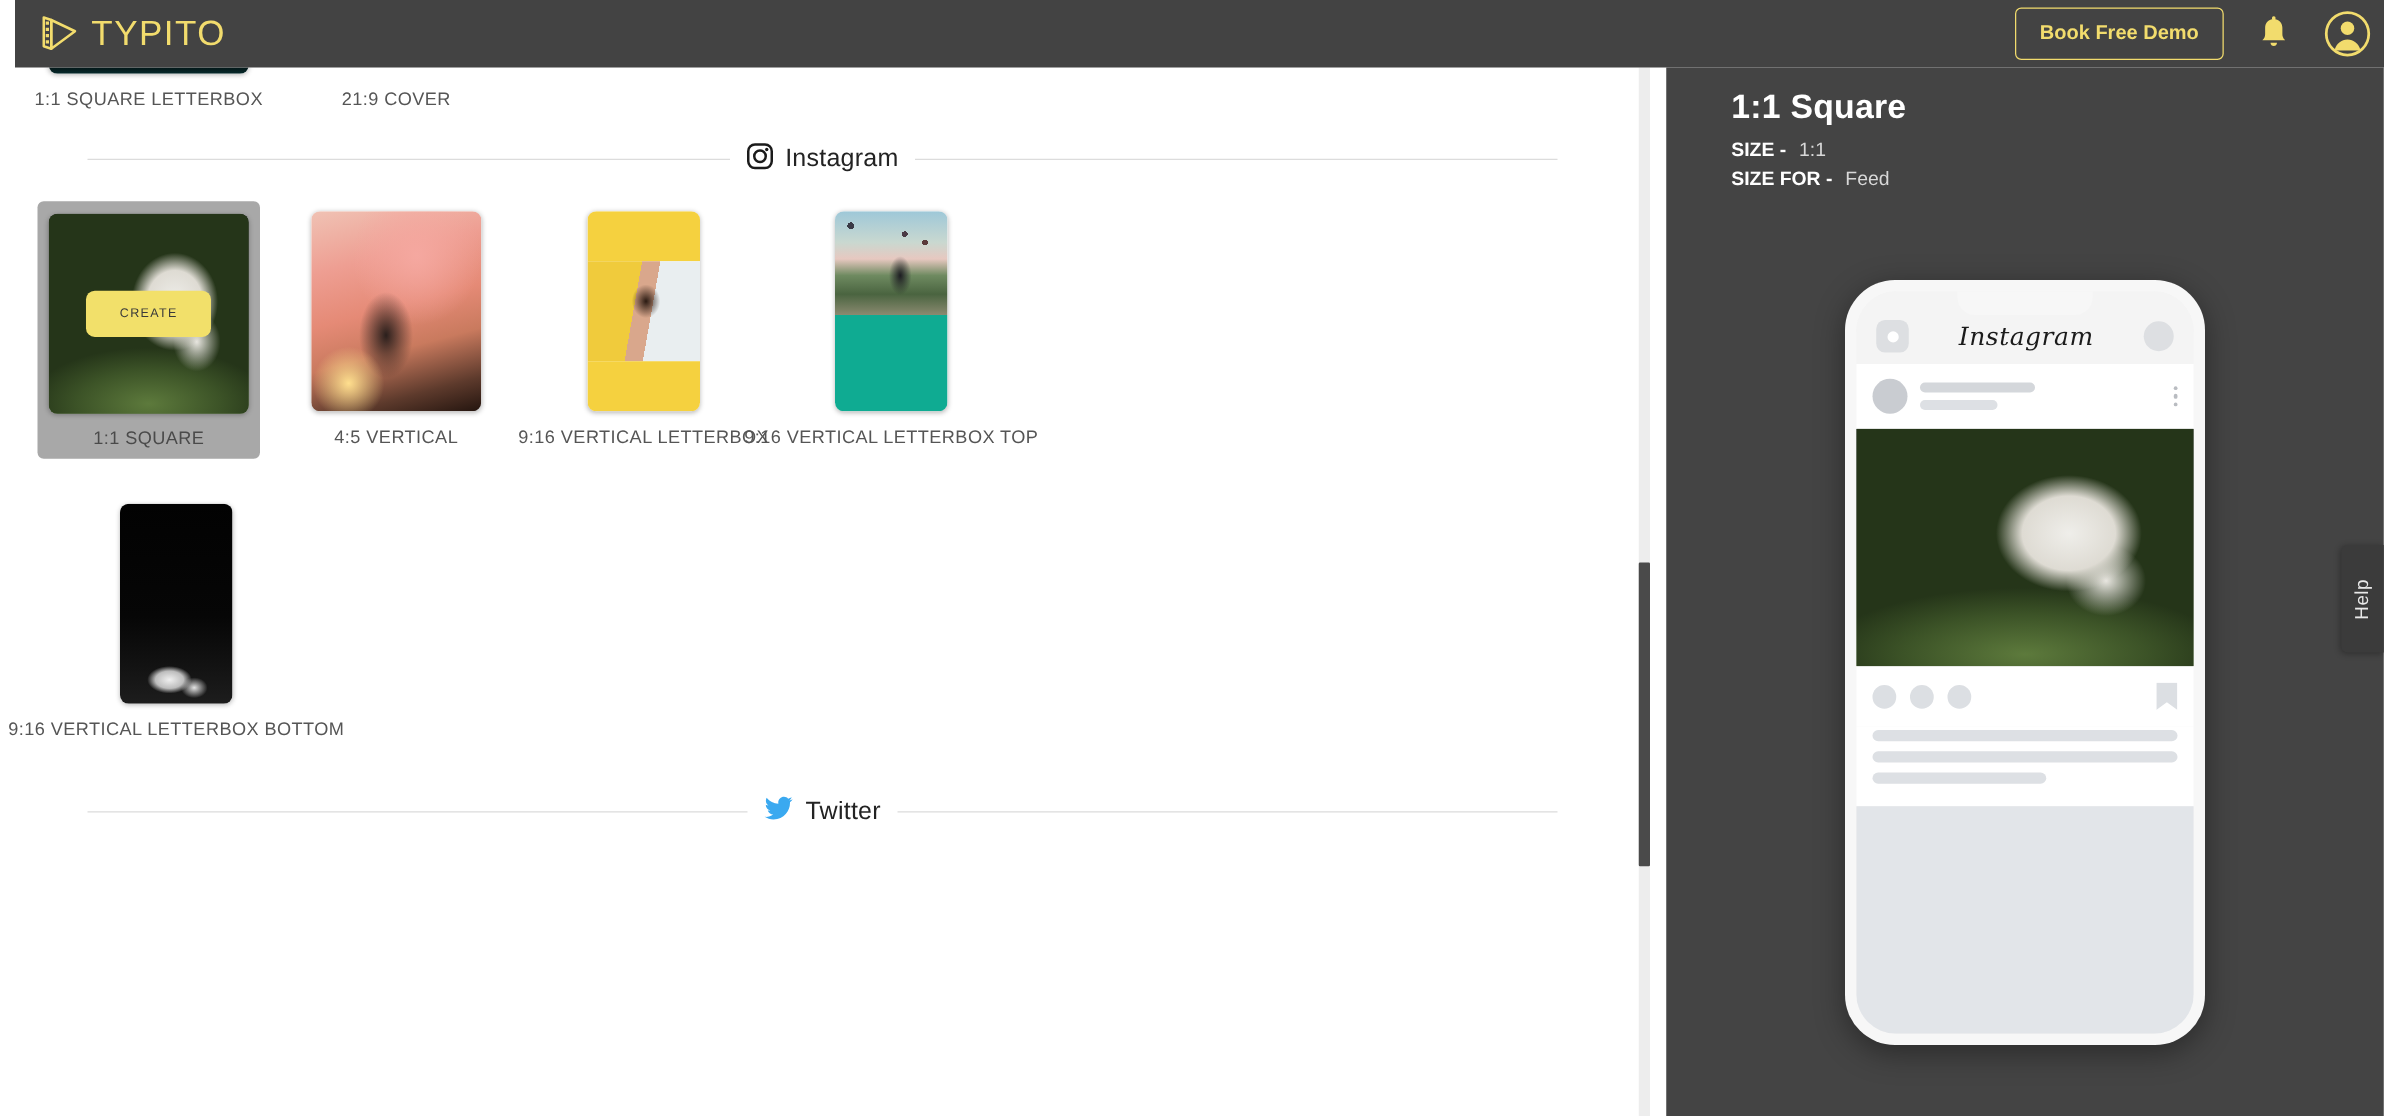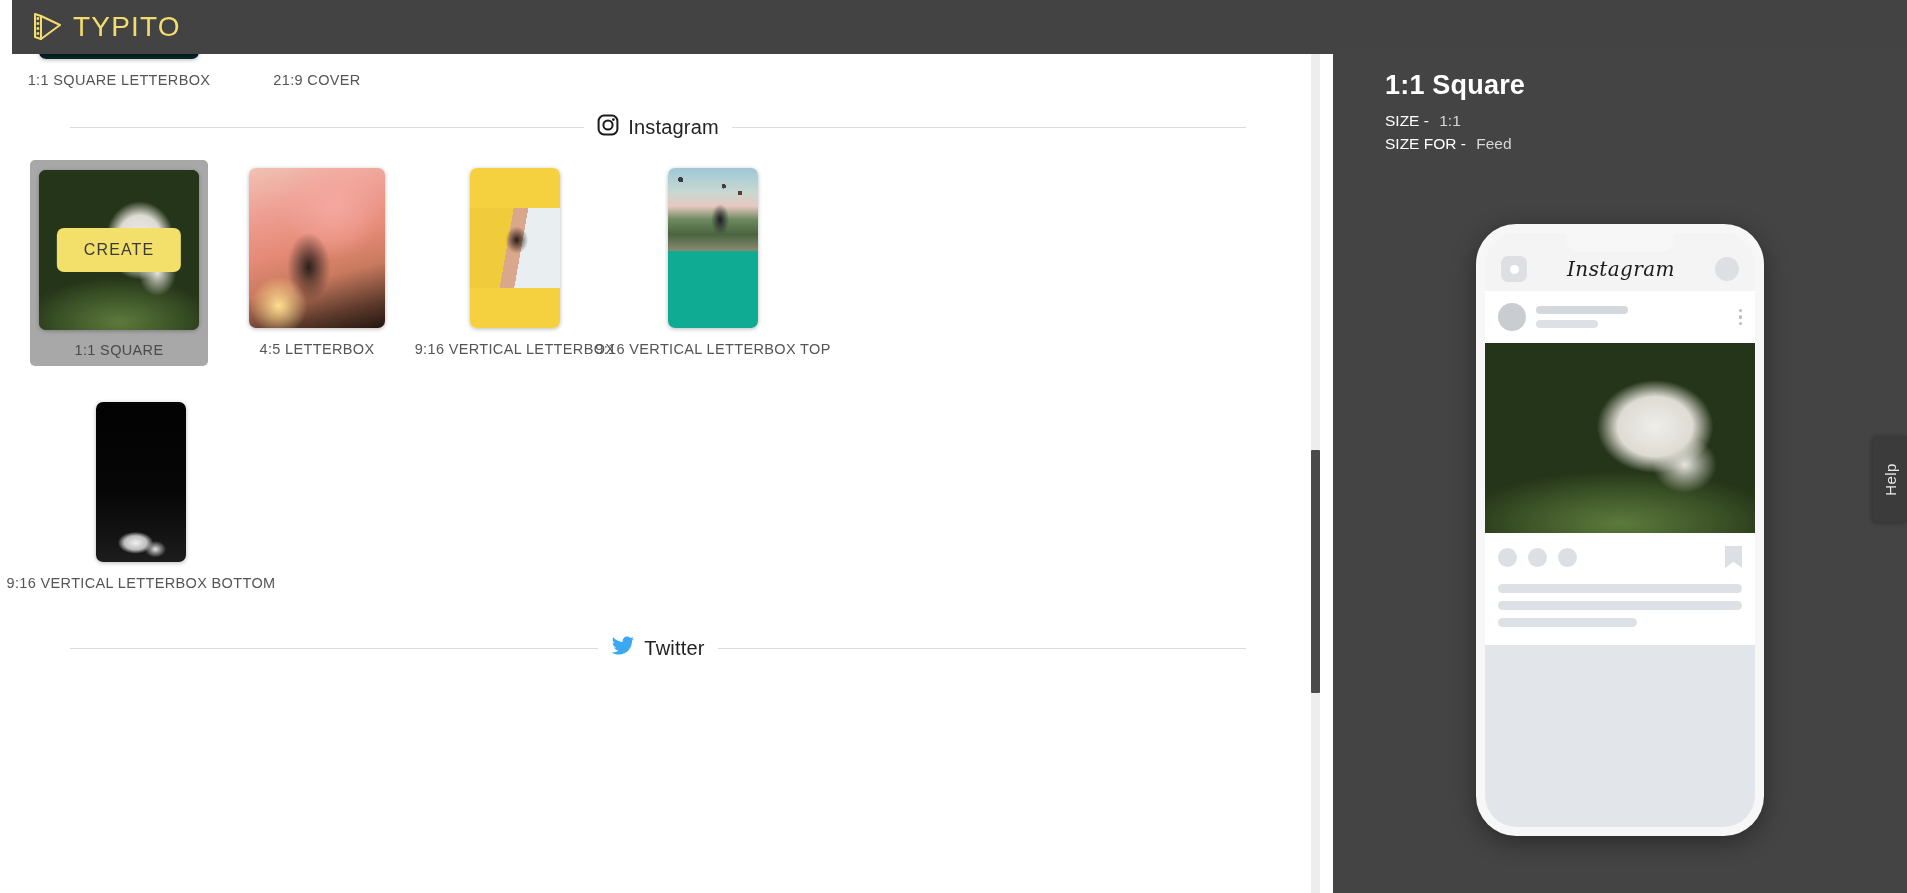--- a/index.html
+++ b/index.html
@@ -70,21 +70,21 @@
   .thumb.v916 { width:90px;  height:160px; }
   .caption {
     margin-top:13px; font-size:14.5px; color:#555; letter-spacing:.35px;
     text-align:center; white-space:nowrap;
   }
   .card.selected .caption { margin-top:12px; margin-bottom:8px; color:#4a4a4a; }
 
   .create-btn {
     position:absolute; left:50%; top:50%; transform:translate(-50%,-50%);
     background:#f2e06a; color:#3a3a3a; border:none; border-radius:7px;
-    padding:13px 27px; font-size:16px; letter-spacing:1.1px; cursor:pointer;
+    padding:13px 27px; font-size:10px; letter-spacing:1.1px; cursor:pointer;
     font-family:"Liberation Sans", sans-serif; white-space:nowrap;
   }
 
   
   .section-head {
     display:flex; align-items:center; gap:13px;
     margin:26px 0 20px 0; padding:0 70px;
   }
   .section-line { flex:1; height:1px; background:#dcdcdc; }
   .section-title-wrap { display:flex; align-items:center; gap:9px; }
@@ -93,21 +93,21 @@
   
   .right-panel {
     position:absolute; top:54px; left:1333px; width:574px; height:839px;
     background:#444444;
   }
   .rp-title {
     color:#fff; font-size:27px; font-weight:bold; margin:16px 0 0 52px;
     letter-spacing:.2px;
   }
   .rp-meta { margin:11px 0 0 52px; font-size:15.5px; color:#ffffff; }
-  .rp-meta .k { font-weight:normal; }
+  .rp-meta .k { font-weight:bold; }
   .rp-meta .v { color:#d8d8d8; margin-left:6px; }
   .rp-meta-row { margin-bottom:5px; }
 
   
   .phone {
     position:absolute; left:50%; transform:translateX(-50%);
     top:170px; width:288px; height:612px;
     background:#f7f7f7; border-radius:40px;
     box-shadow:0 6px 24px rgba(0,0,0,.38);
     padding:9px; display:flex; flex-direction:column;
@@ -253,20 +253,37 @@
           <rect x="6.6" y="7.2" width="2.6" height="2.6"></rect>
           <rect x="6.6" y="12.2" width="2.6" height="2.6"></rect>
           <rect x="6.6" y="17.2" width="2.6" height="2.6"></rect>
           <rect x="6.6" y="22.2" width="2.6" height="2.6"></rect>
         </g>
       </svg>
     </span>
     <span class="logo-text">TYPITO</span>
   </div>
 
+  <div class="header-right">
+    <button class="demo-btn">Book Free Demo</button>
+    <span class="bell-icon">
+      <svg viewBox="0 0 28 30" width="28" height="30">
+        <path d="M14 3.2c-3.9 0-6.9 3.1-6.9 7v5.1c0 1.6-.6 3.1-1.7 4.3l-.5.6h18.2l-.5-.6c-1.1-1.2-1.7-2.7-1.7-4.3v-5.1c0-3.9-3-7-6.9-7z" fill="#f2dc6d"></path>
+        <rect x="12.6" y="1" width="2.8" height="3" rx="1.2" fill="#f2dc6d"></rect>
+        <path d="M11.4 22.1h5.2c0 1.5-1.2 2.7-2.6 2.7s-2.6-1.2-2.6-2.7z" fill="#f2dc6d"></path>
+      </svg>
+    </span>
+    <span class="avatar-icon">
+      <svg viewBox="0 0 38 38" width="38" height="38">
+        <circle cx="19" cy="19" r="17" fill="none" stroke="#f2dc6d" stroke-width="2.2"></circle>
+        <circle cx="19" cy="14.6" r="5.4" fill="#f2dc6d"></circle>
+        <path d="M8.6 32.4c1.3-5.6 5.5-8.8 10.4-8.8s9.1 3.2 10.4 8.8z" fill="#f2dc6d"></path>
+      </svg>
+    </span>
+  </div>
 </div>
 
 <div class="main">
   <div class="scroll-inner">
 
     <div class="row">
       <div class="card">
         <div class="thumb sq" style="height:60px;border-radius:0 0 7px 7px;">
           <div class="img-letterbox-black"></div>
         </div>
@@ -300,21 +317,21 @@
           <div class="img-dog"></div>
           <button class="create-btn">CREATE</button>
         </div>
         <div class="caption">1:1 SQUARE</div>
       </div>
 
       <div class="card">
         <div class="thumb v45">
           <div class="img-concert"></div>
         </div>
-        <div class="caption">4:5 LETTERBOX</div>
+        <div class="caption">4:5 VERTICAL</div>
       </div>
 
 
       <div class="card">
         <div class="thumb v916">
           <div class="lb-bar" style="height:40px;background:#f5d13f;"></div>
           <div style="height:80px;">
               <div class="img-runner"></div>
             </div>
           <div class="lb-bar" style="height:40px;background:#f5d13f;"></div>

